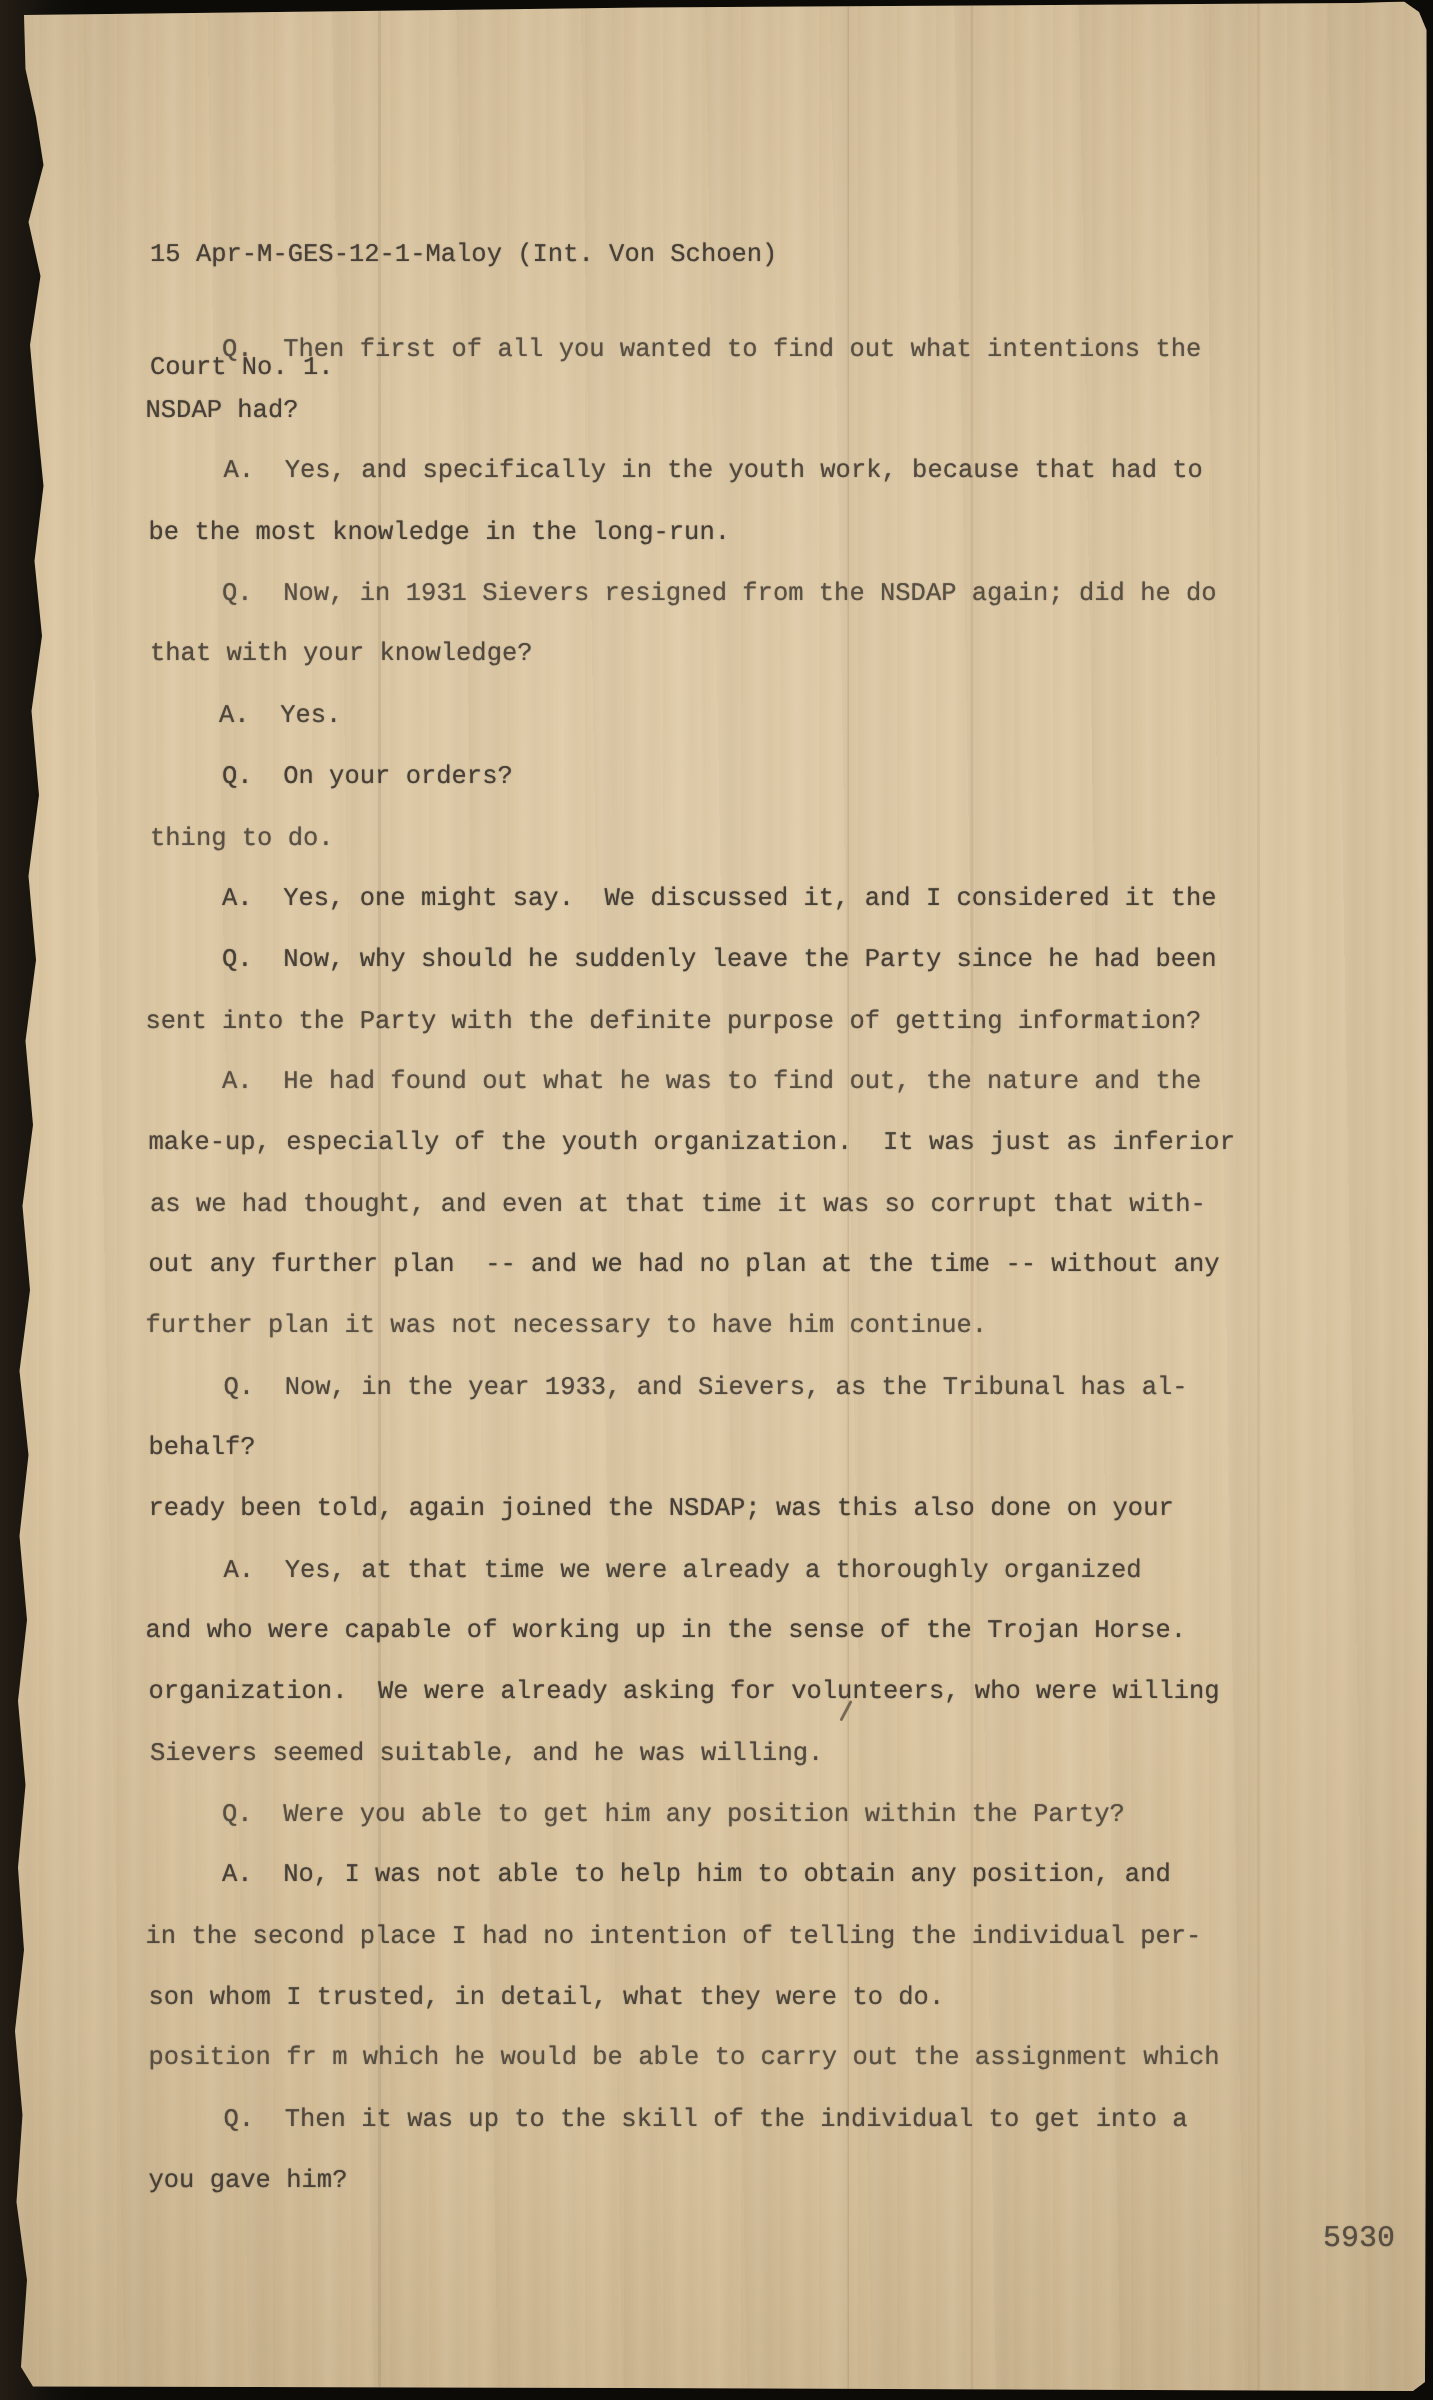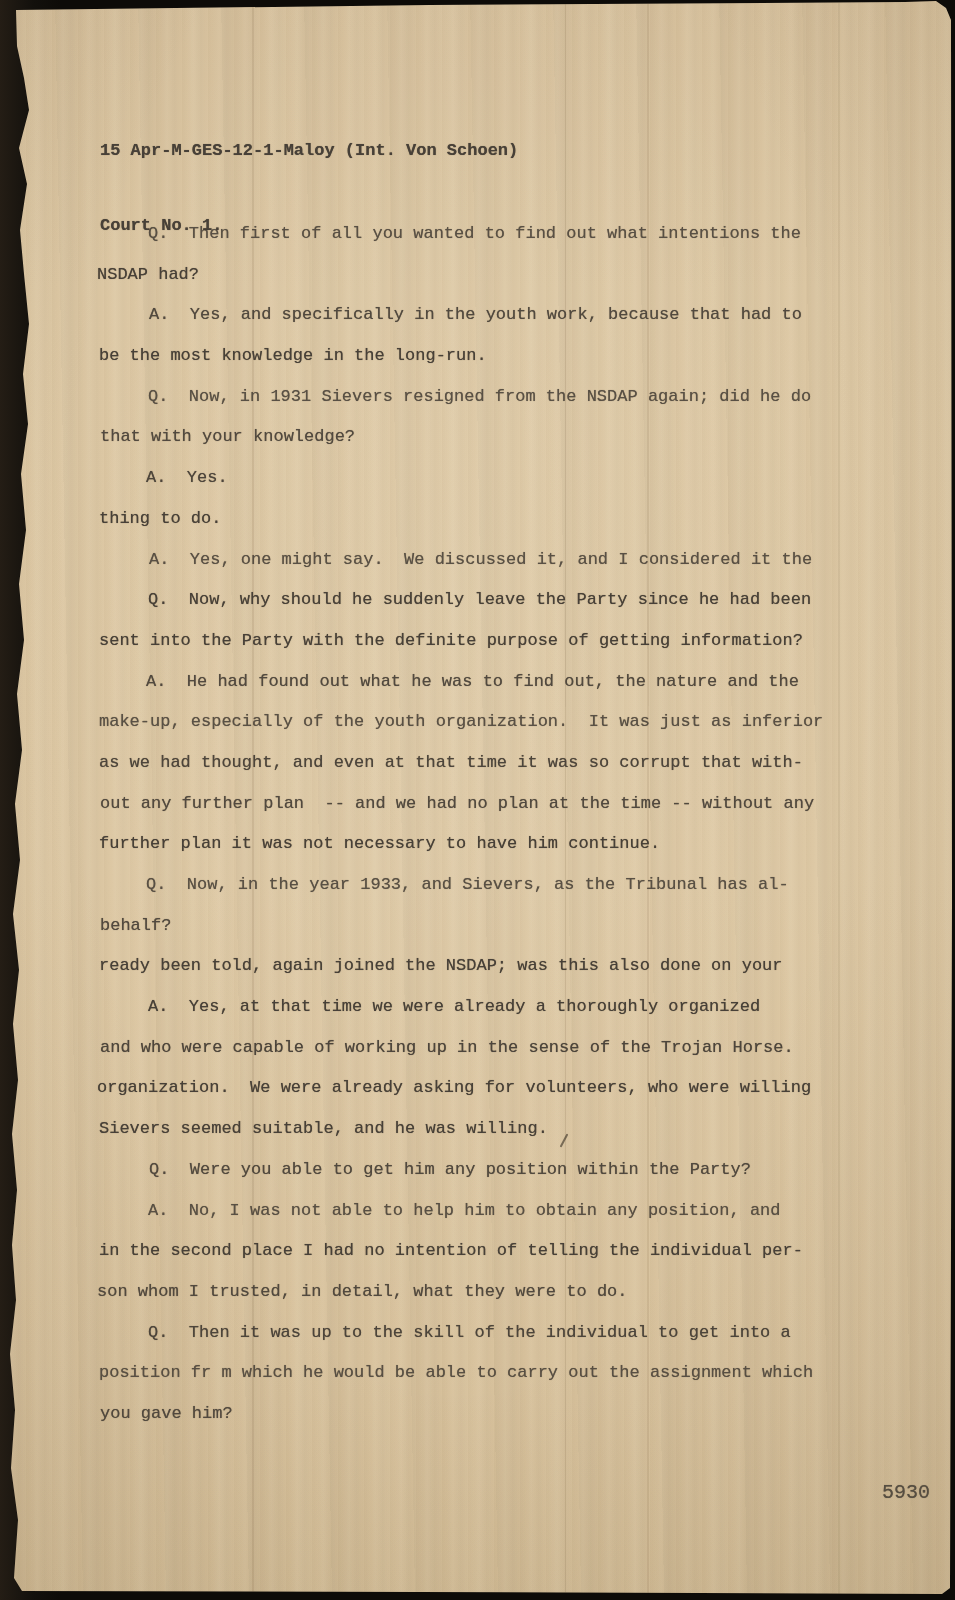--- a/index.html
+++ b/index.html
@@ -38,22 +38,22 @@
     );
   }
   .crease{position:absolute;top:0;bottom:0;width:2px;background:rgba(95,72,40,0.10);pointer-events:none;}
   .crease.c1{left:252px;}
   .crease.c2{left:565px;width:1px;background:rgba(95,72,40,0.13);}
   .crease.c3{left:647px;}
   .crease.c4{left:838px;background:rgba(95,72,40,0.08);}
 
   .ink{color:#474038;text-shadow:0 0 0.8px rgba(72,60,42,0.75);}
   .header{
-    position:absolute;left:100px;top:88px;
-    font-size:17px;line-height:25px;white-space:pre;font-weight:bold;
+    position:absolute;left:100px;top:108px;
+    font-size:17px;line-height:25px;white-space:pre;
   }
   .body-lines{
     position:absolute;left:99px;top:214px;width:740px;
     font-size:17px;line-height:40.7px;
   }
   .line{white-space:pre;height:40.7px;}
   .line.indent{padding-left:49px;}
   
   .line:nth-child(3n){transform:translateX(1px);opacity:0.93;}
   .line:nth-child(4n+1){opacity:0.88;}
@@ -85,42 +85,43 @@
     </div>
 
     <div class="body-lines ink">
         <div class="line indent">Q.  Then first of all you wanted to find out what intentions the</div>
         <div class="line">NSDAP had?</div>
         <div class="line indent">A.  Yes, and specifically in the youth work, because that had to</div>
         <div class="line">be the most knowledge in the long-run.</div>
         <div class="line indent">Q.  Now, in 1931 Sievers resigned from the NSDAP again; did he do</div>
         <div class="line">that with your knowledge?</div>
         <div class="line indent">A.  Yes.</div>
+        <div class="line indent">Q.  On your orders?</div>
         <div class="line">thing to do.</div>
         <div class="line indent">A.  Yes, one might say.  We discussed it, and I considered it the</div>
         <div class="line indent">Q.  Now, why should he suddenly leave the Party since he had been</div>
         <div class="line">sent into the Party with the definite purpose of getting information?</div>
         <div class="line indent">A.  He had found out what he was to find out, the nature and the</div>
         <div class="line">make-up, especially of the youth organization.  It was just as inferior</div>
         <div class="line">as we had thought, and even at that time it was so corrupt that with-</div>
         <div class="line">out any further plan  -- and we had no plan at the time -- without any</div>
         <div class="line">further plan it was not necessary to have him continue.</div>
         <div class="line indent">Q.  Now, in the year 1933, and Sievers, as the Tribunal has al-</div>
         <div class="line">behalf?</div>
         <div class="line">ready been told, again joined the NSDAP; was this also done on your</div>
         <div class="line indent">A.  Yes, at that time we were already a thoroughly organized</div>
         <div class="line">and who were capable of working up in the sense of the Trojan Horse.</div>
         <div class="line">organization.  We were already asking for volunteers, who were willing</div>
         <div class="line">Sievers seemed suitable, and he was willing.</div>
         <div class="line indent">Q.  Were you able to get him any position within the Party?</div>
         <div class="line indent">A.  No, I was not able to help him to obtain any position, and</div>
         <div class="line">in the second place I had no intention of telling the individual per-</div>
         <div class="line">son whom I trusted, in detail, what they were to do.</div>
+        <div class="line">position fr m which he would be able to carry out the assignment which</div>
         <div class="line indent">Q.  Then it was up to the skill of the individual to get into a</div>
-        <div class="line">position fr m which he would be able to carry out the assignment which</div>
         <div class="line">you gave him?</div>
       </div>
 
     <div class="stray-mark"></div>
 
     <div class="page-number">5930</div>
   </div>
 </div>
 
 </body></html>

